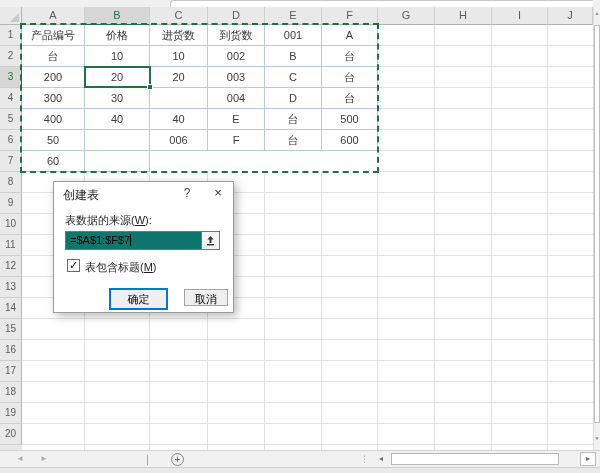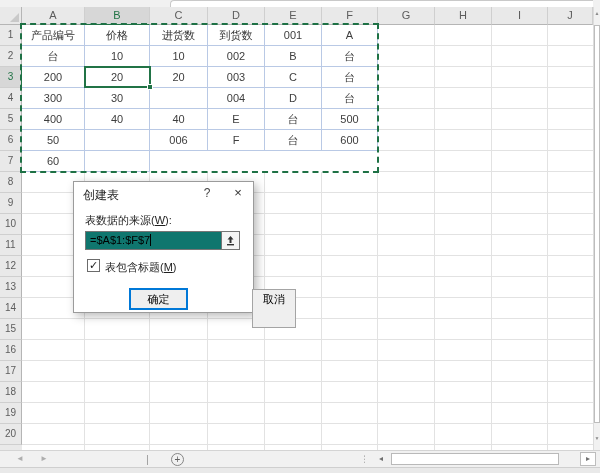--- a/index.html
+++ b/index.html
@@ -71,21 +71,21 @@
   #splitter-dots { position:absolute; left:360px; top:0px; color:#9a9a9a; font-size:9px; line-height:16px; }
   #h-left-arr { position:absolute; left:379px; top:0; color:#6f6f6f; font-size:8px; line-height:16px; }
   #h-thumb { position:absolute; left:391px; top:2px; width:168px; height:12px; background:#fff;
     border:1px solid #b9b9b9; }
   #h-right-box { position:absolute; left:580px; top:1px; width:16px; height:14px; background:#fff;
     border:1px solid #bdbdbd; color:#6f6f6f; font-size:8px; line-height:12px; text-align:center; }
   #status-strip { position:absolute; left:0; top:467px; width:600px; height:6px; background:#e9e9e9;
     border-top:1px solid #cfcfcf; }
 
   
-  #dialog { position:absolute; left:73px; top:181px; width:181px; height:132px; background:#ffffff;
+  #dialog { position:absolute; left:53px; top:181px; width:181px; height:132px; background:#ffffff;
     border:1px solid #9b9b9b; box-shadow:3px 3px 9px rgba(0,0,0,0.28); font-size:11px; color:#1a1a1a; }
   #dlg-title { position:absolute; left:9px; top:5px; font-size:12px; color:#262626; }
   #dlg-help { position:absolute; left:126px; top:4px; width:14px; text-align:center; color:#444;
     font-size:12px; }
   #dlg-close { position:absolute; left:156px; top:3px; width:16px; text-align:center; color:#333;
     font-size:13px; }
   #dlg-source-label { position:absolute; left:11px; top:31px; color:#1f1f1f; }
   .accesskey { text-decoration:underline; }
   #dlg-input { position:absolute; left:11px; top:49px; width:137px; height:19px; background:#0f766e;
     border:1px solid #767676; line-height:17px; padding-left:4px; font-size:11px; color:#000;
@@ -93,21 +93,21 @@
   #dlg-input .caret { display:inline-block; width:1px; height:12px; background:#000;
     vertical-align:-2px; }
   #dlg-range-btn { position:absolute; left:147px; top:49px; width:19px; height:19px;
     background:#f5f5f5; border:1px solid #767676; }
   #dlg-range-btn svg { position:absolute; left:4px; top:3px; }
   #dlg-checkbox { position:absolute; left:13px; top:77px; width:13px; height:13px; background:#fff;
     border:1px solid #6b6b6b; color:#1a1a1a; font-size:11px; line-height:11px; text-align:center; }
   #dlg-checkbox-label { position:absolute; left:31px; top:78px; color:#1f1f1f; }
   .dlg-btn { position:absolute; text-align:center; font-size:11px; color:#000; background:#efefef; }
   #dlg-ok { left:55px; top:106px; width:59px; height:22px; border:2px solid #0078d7; line-height:18px; }
-  #dlg-cancel { left:130px; top:107px; width:44px; height:39px; border:1px solid #a4a4a4; line-height:19px;margin-left:48px; }
+  #dlg-cancel { left:130px; top:107px; width:44px; height:17px; border:1px solid #a4a4a4; line-height:19px; }
 </style>
 </head>
 <body>
 
 <div id="screen">
 
   <div id="top-strip">
     <div id="formula-fragment"></div>
   </div>
 

